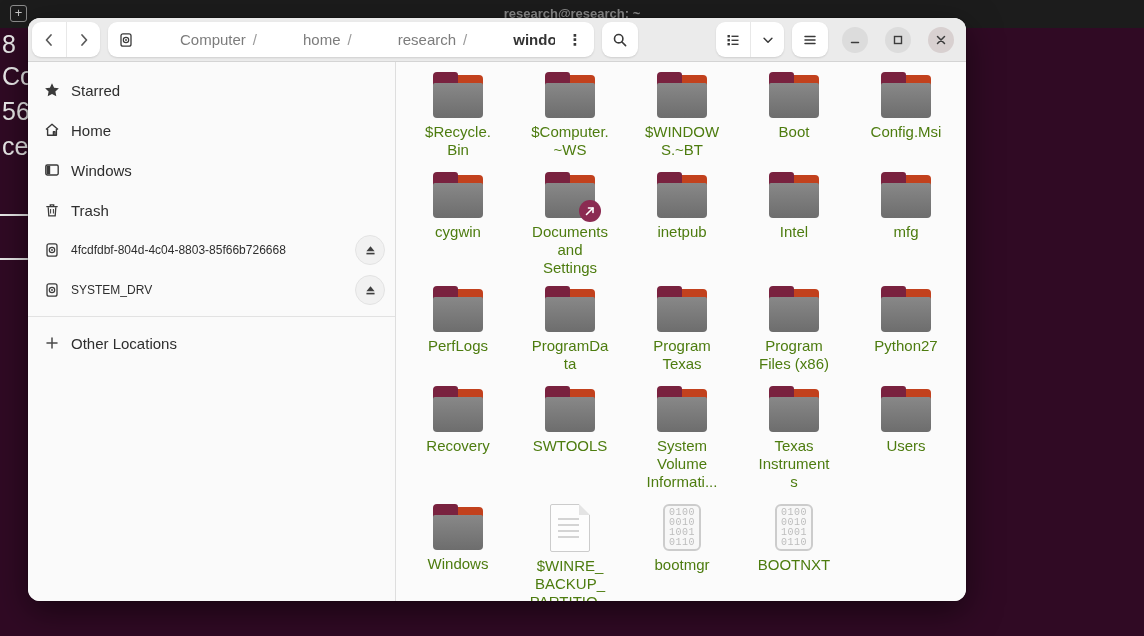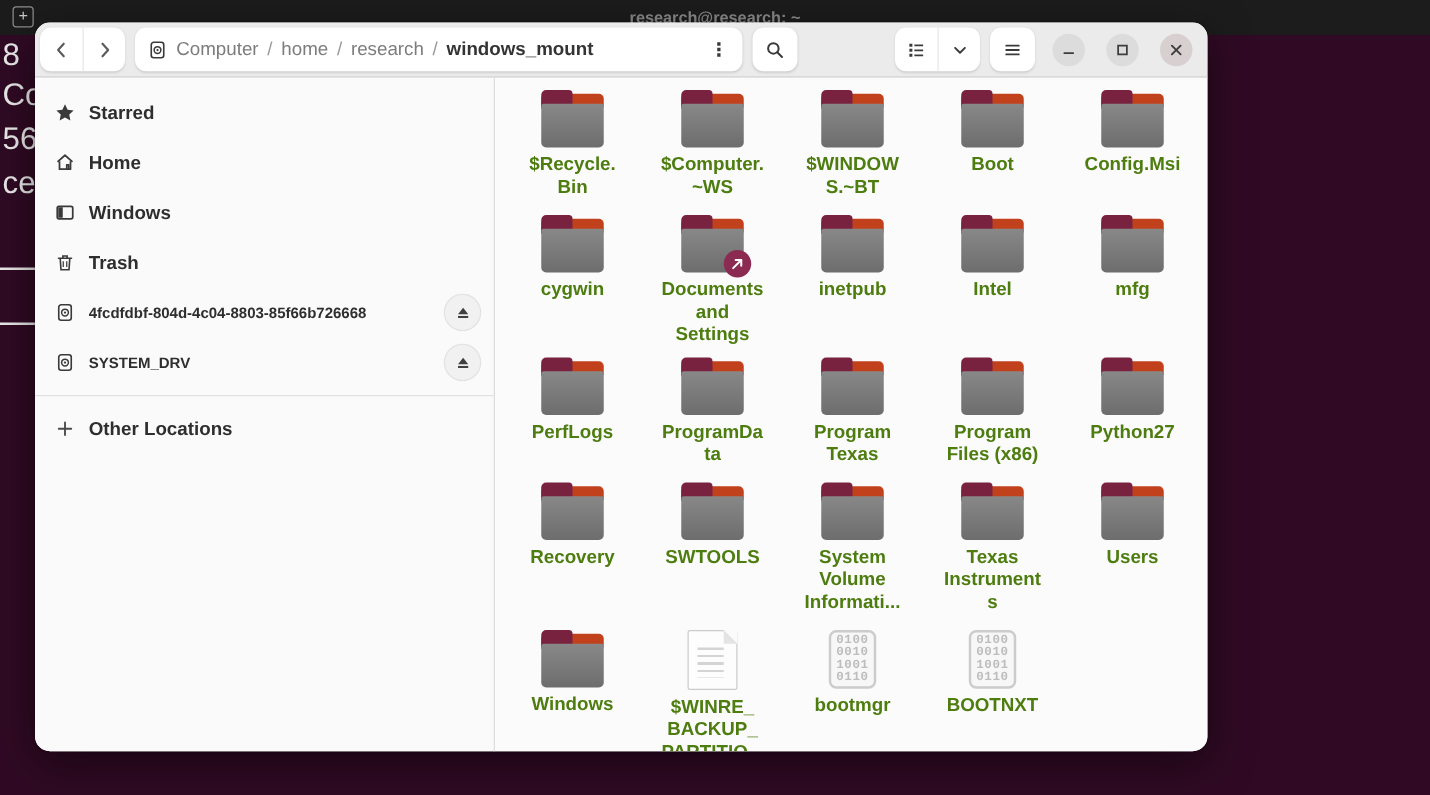--- a/index.html
+++ b/index.html
@@ -27,32 +27,32 @@
   .headerbar { position:relative; height:44px; background:#ebebeb;
     border-bottom:1px solid #d4d4d4; display:flex; align-items:center;
     padding:0 12px 0 4px; gap:8px; }
   .pill { background:#ffffff; border-radius:9px; box-shadow:0 1px 2px rgba(0,0,0,.12);
     display:flex; align-items:center; height:35px; }
   .seg { display:flex; align-items:center; justify-content:center; width:34px; height:35px; }
   .seg + .seg { border-left:1px solid #e8e8e8; }
   .pathbar { flex:1; padding:0 6px 0 10px; gap:7px; min-width:0; }
   .crumbs { display:flex; align-items:center; gap:7px; font-size:15px; color:#7c7c7c;
     white-space:nowrap; overflow:hidden; flex:1; }
-  .crumb { cursor:default; }
+  .crumb { cursor:default;margin-left:39px; }
   .crumb.current { font-weight:bold; color:#343434; }
   .crumb-sep { color:#9a9a9a; }
   .kebab { width:26px; text-align:center; font-size:15px; color:#3a3a3a; font-weight:bold; }
   .sq-btn { width:36px; justify-content:center; }
   .win-controls { display:flex; align-items:center; gap:17px; margin-left:6px; }
   .wc { width:26px; height:26px; border-radius:50%; background:#dcdcdc;
     display:flex; align-items:center; justify-content:center; }
   .wc.close { background:#d8d0d0; }
 
   
-  .main { display:flex; height:548px;font-weight:bold; }
+  .main { display:flex; height:548px; }
   .sidebar { width:368px; background:#fafafa; border-right:1px solid #dedede;
     padding-top:8px; flex-shrink:0; }
   .side-row { height:40px; display:flex; align-items:center; gap:11px;
     padding:0 10px 0 16px; font-size:15px; color:#2e2e2e; }
   .side-row .drive-label { font-size:12px; white-space:nowrap; overflow:hidden; flex:1; }
   .side-label { flex:1; }
   .eject-btn { width:30px; height:30px; border-radius:50%; background:#f1f1f1;
     border:1px solid #e3e3e3; display:flex; align-items:center; justify-content:center; }
   .side-sep { height:1px; background:#e2e2e2; margin:6px 0; }
   .svgi { display:inline-flex; align-items:center; justify-content:center; }

